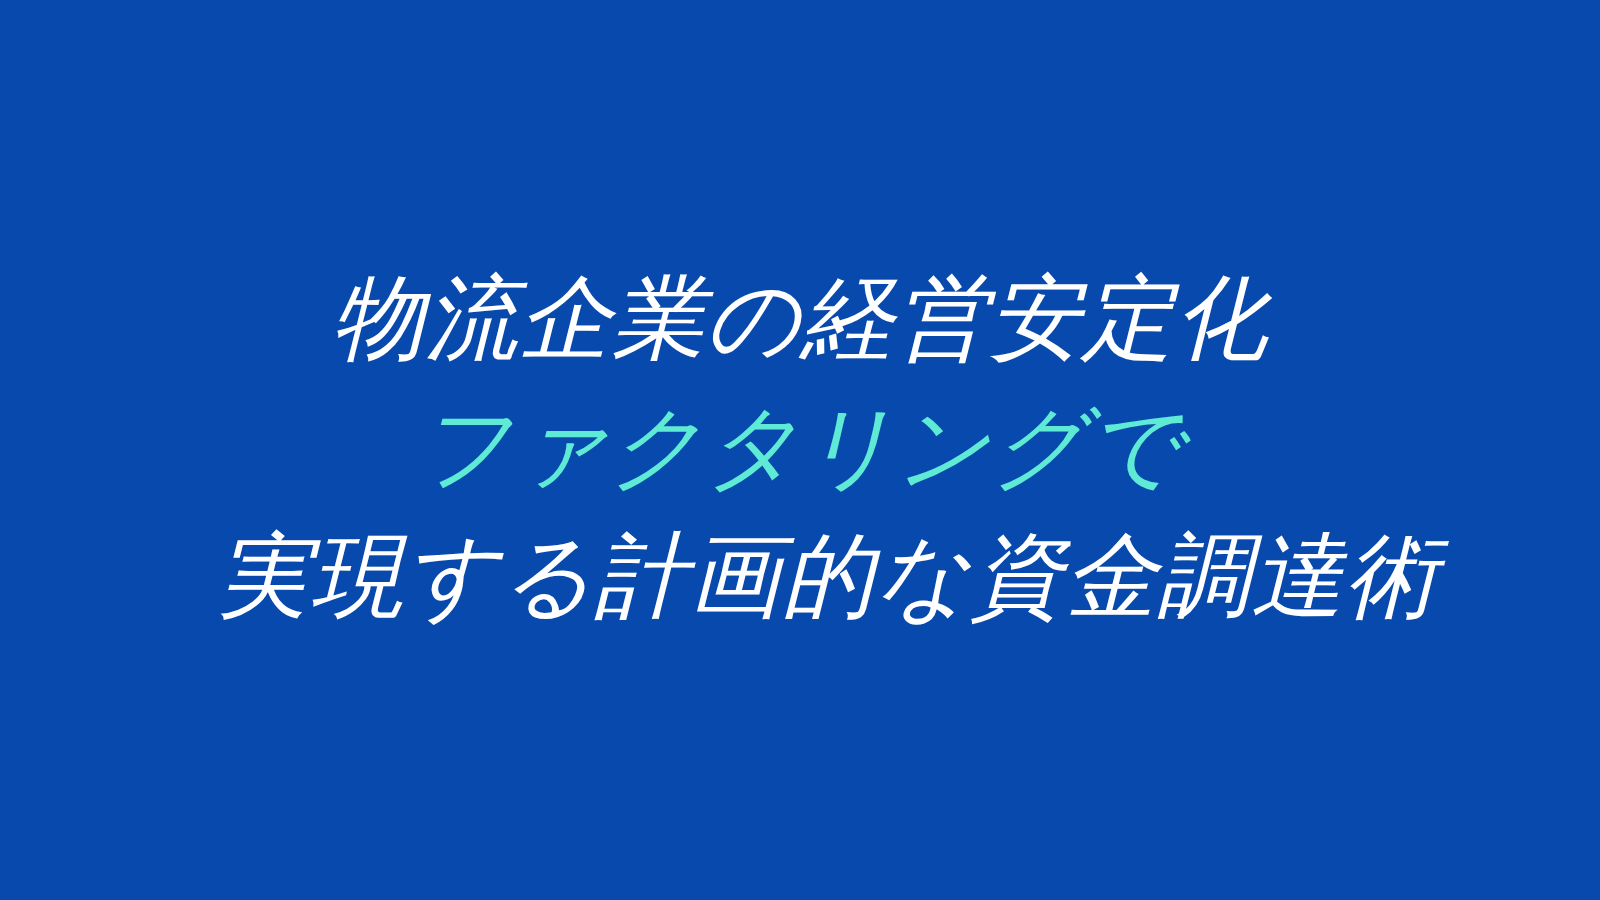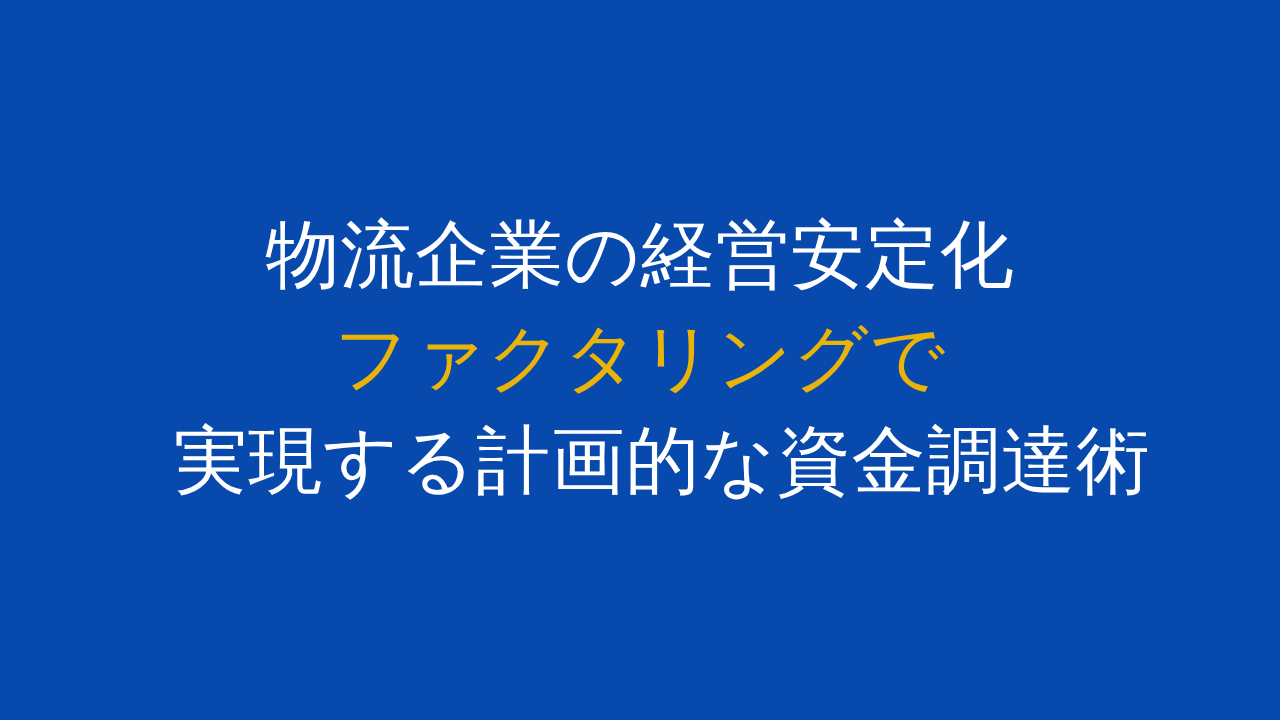--- a/index.html
+++ b/index.html
@@ -20,20 +20,21 @@
   .slide {
     position: relative;
     box-sizing: border-box;
     width: 1280px;
     height: 720px;
     background: #0749ad;
     display: flex;
     flex-direction: column;
     align-items: center;
     justify-content: center;
+    font-style: italic;
   }
 
   
   .title-block {
     width: 100%;
     text-align: center;
     margin-top: -6px;
     user-select: none;
   }
 
@@ -51,19 +52,19 @@
 </style>
 </head>
 <body style="background: rgb(7, 73, 173);">
 
 <div class="slide" style="background: rgb(7, 73, 173);">
 
   <div class="title-block">
 
     <span class="title-line" style="color: rgb(255, 255, 255);">物流企業の経営安定化</span>
 
-    <span class="title-line" style="color: #eab308;">ファクタリングで</span>
+    <span class="title-line" style="color: #5eead4;">ファクタリングで</span>
 
     <span class="title-line" style="color: rgb(255, 255, 255); padding-left: 44px;">実現する計画的な資金調達術</span>
 
   </div>
 
 </div>
 
 </body></html>

